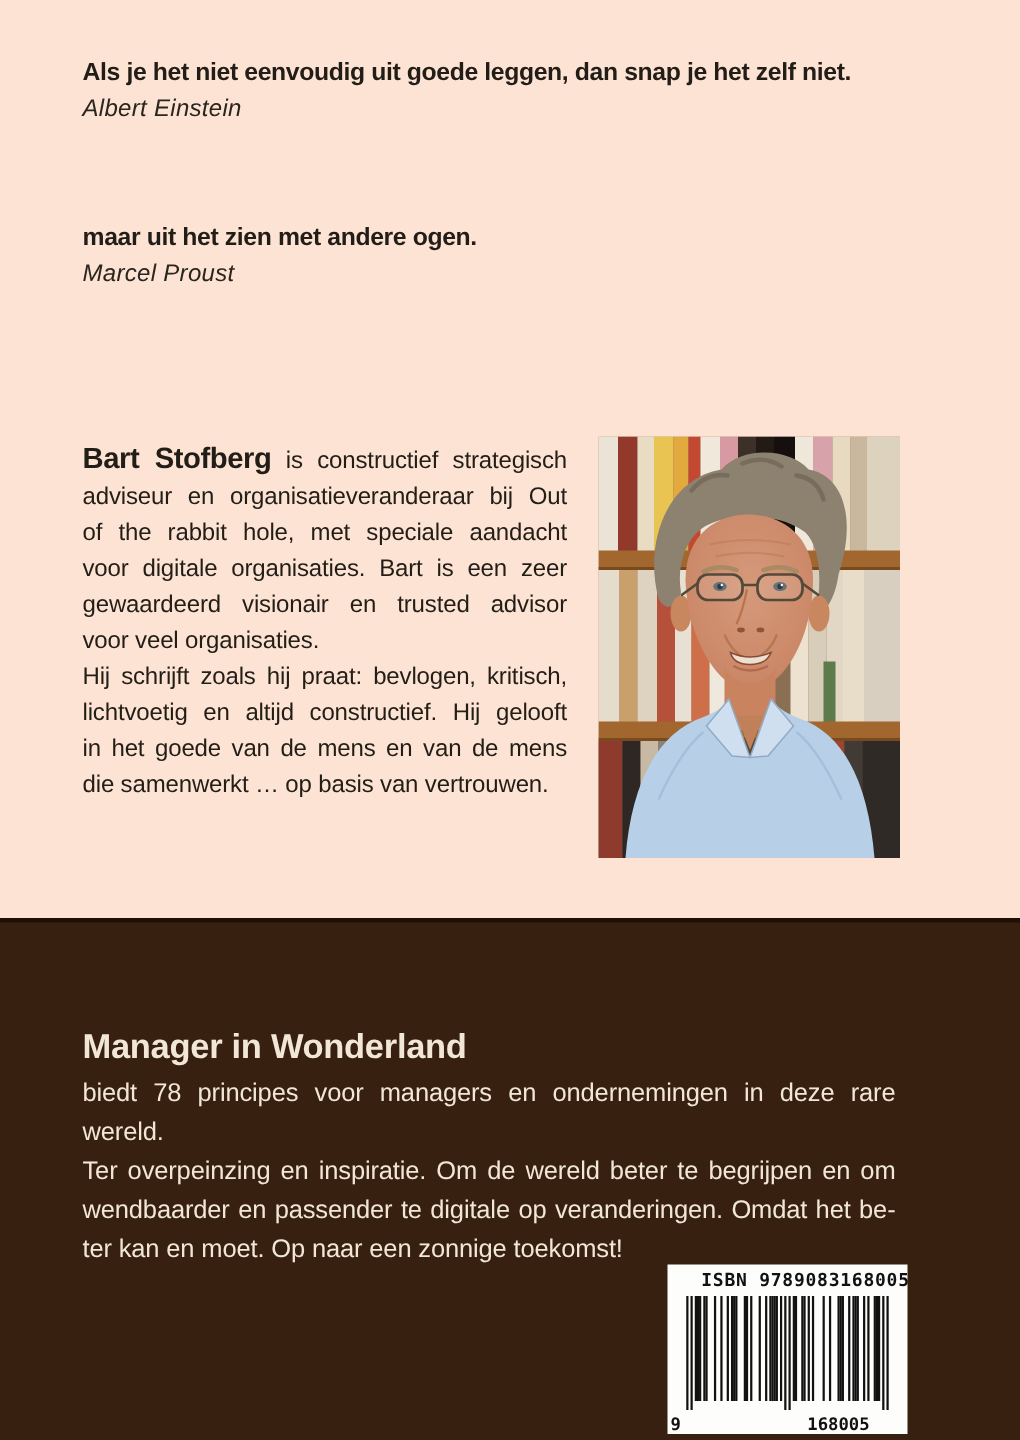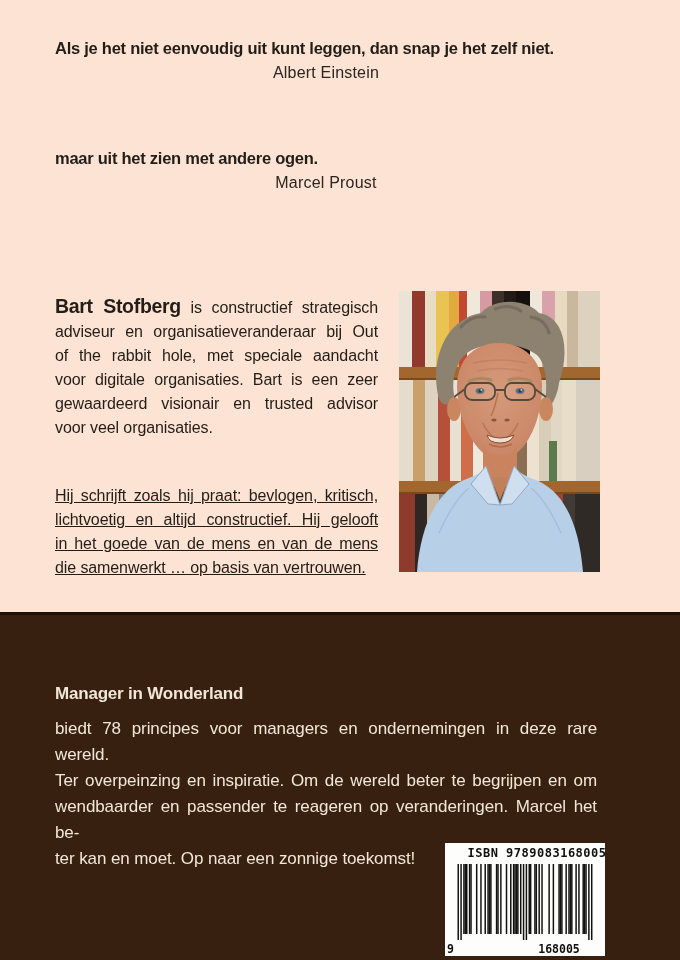--- a/index.html
+++ b/index.html
@@ -5,35 +5,35 @@
   html,body{margin:0;padding:0;}
   body{font-family:"Liberation Sans", sans-serif; background:#888;}
   .cover{position:relative;width:680px;height:960px;overflow:hidden;background:var(--pink,#fce3d3);}
 
   
   .top{position:absolute;inset:0 0 348px 0;background:var(--pink,#fce3d3);}
   .quote{position:absolute;left:55px;width:542px;color:var(--ink,#231d18);}
   .q1{top:37px;}
   .q2{top:147px;}
   .qtext{font-weight:700;font-size:16.5px;line-height:22px;letter-spacing:-0.25px;white-space:nowrap;}
-  .qattr{text-align:center;font-size:16px;color:#2b2520;margin-top:5px;letter-spacing:0.2px;}
+  .qattr{text-align:left;font-style:italic;font-size:16px;color:#2b2520;margin-top:5px;letter-spacing:0.2px;}
 
   .bio-p{position:absolute;left:55px;width:323px;color:var(--ink,#231d18);}
   .bio-p1{top:294px;}
-  .bio-p2{top:484px;text-decoration:underline;}
+  .bio-p2{top:440px;}
   .jline{font-size:16px;line-height:24px;letter-spacing:-0.1px;text-align:justify;text-align-last:justify;}
   .jline.last{text-align:right;text-align-last:left;}
   .bname{font-weight:700;font-size:19.5px;letter-spacing:-0.3px;}
 
   .photo{position:absolute;left:399px;top:291px;width:201px;height:281px;}
   .photo svg{display:block;width:100%;height:100%;}
 
   
   .bottom{position:absolute;left:0;top:612px;width:680px;height:348px;background:var(--brown,#37200f);border-top:3px solid #1f1007;box-sizing:border-box;}
-  .blurb-title{position:absolute;left:55px;top:69px;margin:0;font-size:17px;font-weight:700;letter-spacing:-0.2px;color:var(--cream,#f2e7d6);}
+  .blurb-title{position:absolute;left:55px;top:69px;margin:0;font-size:23px;font-weight:700;letter-spacing:-0.2px;color:var(--cream,#f2e7d6);}
   .blurb-body{position:absolute;left:55px;top:101px;width:542px;color:var(--cream,#f2e7d6);}
   .blurb-body .jline{font-size:17px;line-height:26px;letter-spacing:-0.1px;}
 
   
   .barcode{position:absolute;left:445px;top:228px;width:160px;height:113px;background:var(--paper,#fdfdfb);}
   .bc-label{position:absolute;top:3px;left:0;width:100%;text-align:center;
     font-family:"DejaVu Sans Mono", monospace;font-weight:700;font-size:12px;letter-spacing:0.5px;color:#111;padding-left:12px;}
   .barcode svg{position:absolute;left:0;top:0;}
   .bc-digits{position:absolute;bottom:1px;left:0;width:100%;height:13px;
     font-family:"DejaVu Sans Mono", monospace;font-weight:700;font-size:11.5px;color:#111;}
@@ -42,21 +42,21 @@
   .bc-d3{position:absolute;left:85px;width:58px;top:0;text-align:center;}
 </style>
 </head>
 <body>
 
 <div class="cover">
 
   <section class="top">
 
     <div class="quote q1">
-      <div class="qtext">Als je het niet eenvoudig uit kunt leggen, dan snap je het zelf niet.</div>
+      <div class="qtext">Als je het niet eenvoudig uit goede leggen, dan snap je het zelf niet.</div>
       <div class="qattr">Albert Einstein</div>
     </div>
 
     <div class="quote q2">
       <div class="qtext">maar uit het zien met andere ogen.</div>
       <div class="qattr">Marcel Proust</div>
     </div>
 
     <div class="bio-p bio-p1">
       <div class="jline"><span class="bname">Bart Stofberg</span> <span>is constructief strategisch</span></div>
@@ -169,21 +169,21 @@
         </g>
       </svg>
     </div>
   </section>
 
   <section class="bottom">
     <h1 class="blurb-title">Manager in Wonderland</h1>
     <div class="blurb-body">
       <div class="jline">biedt 78 principes voor managers en ondernemingen in deze rare wereld.</div>
       <div class="jline">Ter overpeinzing en inspiratie. Om de wereld beter te begrijpen en om</div>
-      <div class="jline">wendbaarder en passender te reageren op veranderingen. Marcel het be-</div>
+      <div class="jline">wendbaarder en passender te digitale op veranderingen. Omdat het be-</div>
       <div class="jline last">ter kan en moet. Op naar een zonnige toekomst!</div>
     </div>
 
     <div class="barcode">
       <div class="bc-label">ISBN 9789083168005</div>
       <svg width="160" height="113" xmlns="http://www.w3.org/2000/svg">
         <g fill="#111" id="barcode-bars">
             <rect x="12.50" y="21" width="1.48" height="76"></rect>
             <rect x="15.34" y="21" width="1.48" height="76"></rect>
             <rect x="18.18" y="21" width="1.48" height="70"></rect>

